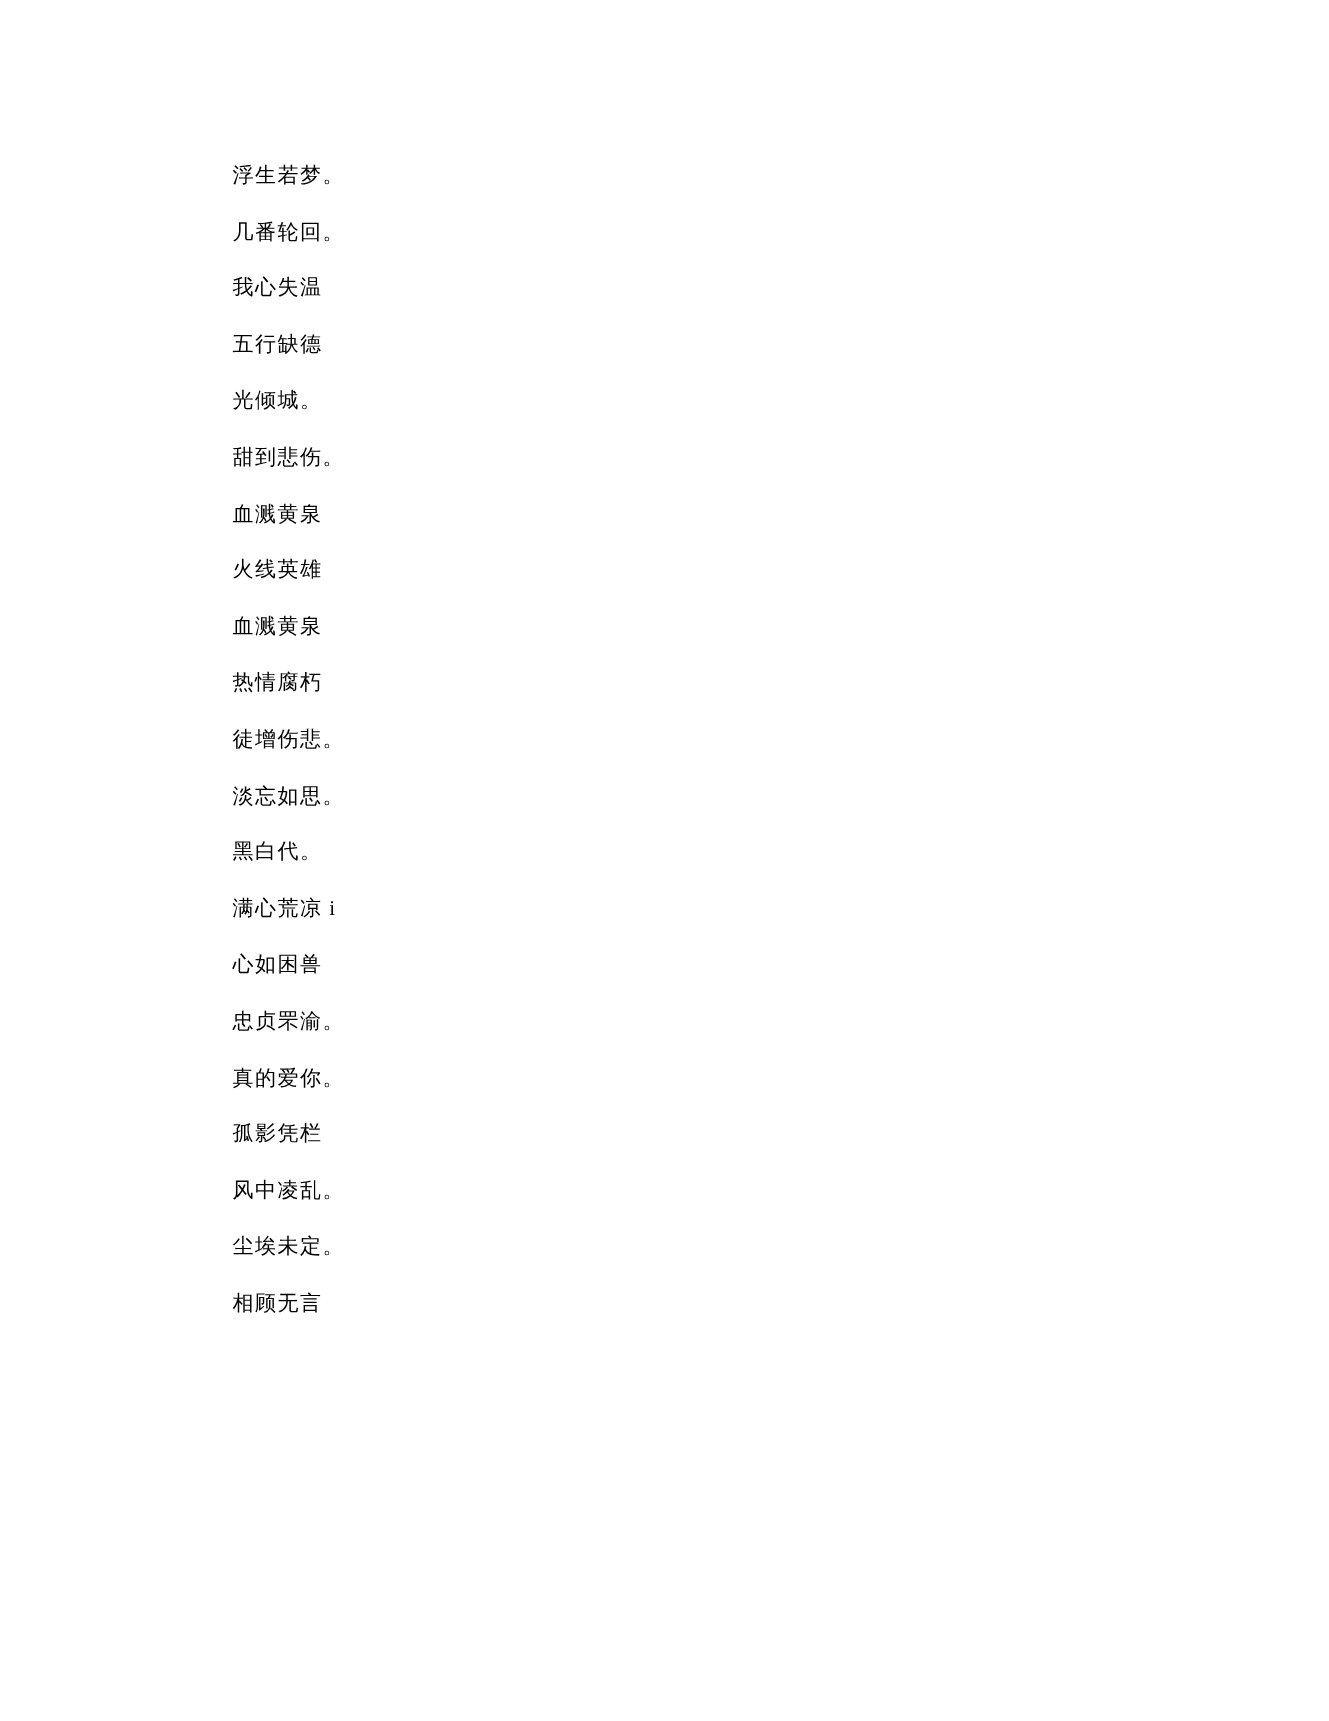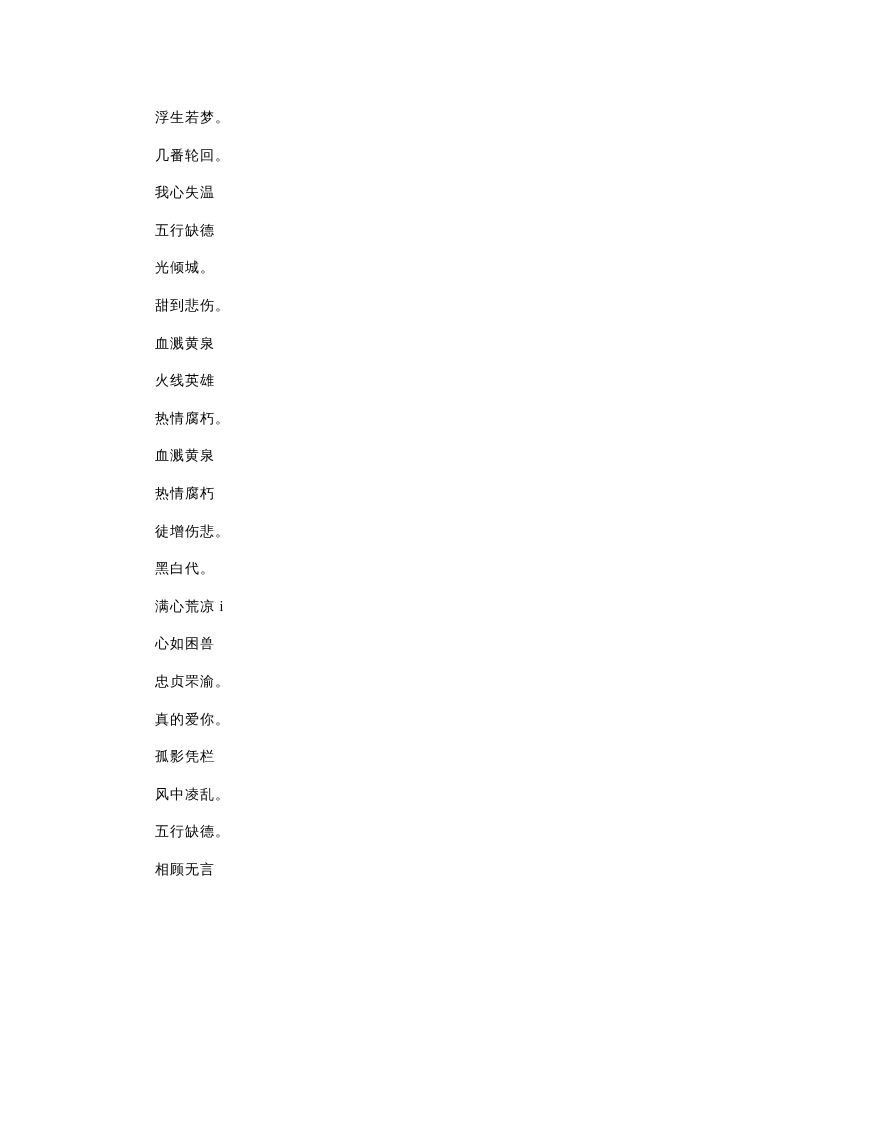--- a/index.html
+++ b/index.html
@@ -28,26 +28,26 @@
 
 <div class="content">
   <div class="line">浮生若梦。</div>
   <div class="line">几番轮回。</div>
   <div class="line">我心失温</div>
   <div class="line">五行缺德</div>
   <div class="line">光倾城。</div>
   <div class="line">甜到悲伤。</div>
   <div class="line">血溅黄泉</div>
   <div class="line">火线英雄</div>
-  <div class="line">热情腐朽。</div>
   <div class="line">血溅黄泉</div>
   <div class="line">热情腐朽</div>
   <div class="line">徒增伤悲。</div>
+  <div class="line">淡忘如思。</div>
   <div class="line">黑白代。</div>
   <div class="line">满心荒凉 i</div>
   <div class="line">心如困兽</div>
   <div class="line">忠贞罘渝。</div>
   <div class="line">真的爱你。</div>
   <div class="line">孤影凭栏</div>
   <div class="line">风中凌乱。</div>
-  <div class="line">五行缺德。</div>
+  <div class="line">尘埃未定。</div>
   <div class="line">相顾无言</div>
 </div>
 
 </body></html>

